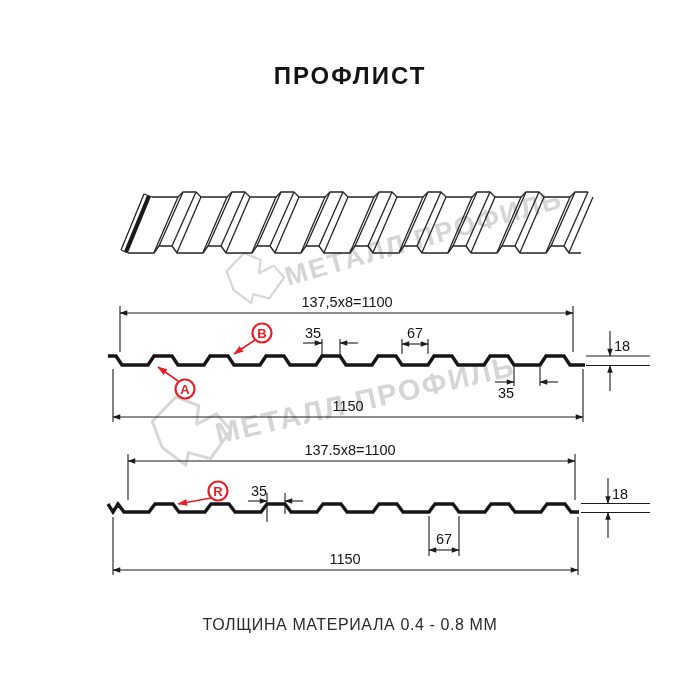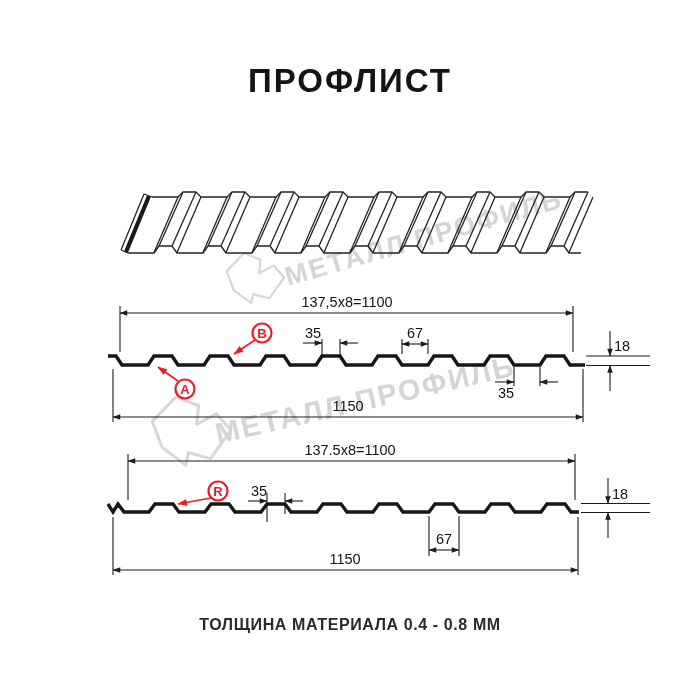--- a/index.html
+++ b/index.html
@@ -1,23 +1,23 @@
 <!DOCTYPE html>
 <html><head>
 <meta charset="utf-8">
 <style>
   html,body{margin:0;padding:0;background:#ffffff;}
   #sheet{position:relative;width:700px;height:700px;background:#ffffff;overflow:hidden;
          font-family:"Liberation Sans",sans-serif;}
   .title{position:absolute;left:0;top:62px;width:700px;text-align:center;
-         font-size:33px;font-weight:700;letter-spacing:2px;color:#141414;}
+         font-size:24px;font-weight:700;letter-spacing:2px;color:#141414;}
   .subtitle{position:absolute;left:0;top:99px;width:700px;text-align:center;
          font-size:16px;font-weight:600;letter-spacing:1px;color:#1a1a1a;}
   .footer{position:absolute;left:0;top:616px;width:700px;text-align:center;
-         font-size:16px;font-weight:700;letter-spacing:0.6px;color:#2a2a2a;}
+         font-size:16px;font-weight:400;letter-spacing:0.6px;color:#2a2a2a;}
   svg{position:absolute;left:0;top:0;}
   .thin{stroke:#1c1c1c;stroke-width:1.1;fill:none;}
   .thick{stroke:#161616;stroke-width:3.4;fill:none;stroke-linejoin:miter;}
   .draw{stroke:#242424;stroke-width:1.3;fill:none;stroke-linejoin:round;}
   .drawthick{stroke:#1a1a1a;stroke-width:4.2;fill:none;}
   .red{stroke:#ec1c24;fill:none;stroke-width:1.6;}
   .redcirc{stroke:#ec1c24;fill:#ffffff;stroke-width:2.2;}
   text.dim{font-family:"Liberation Sans",sans-serif;font-size:14.5px;fill:#141414;}
   text.redl{font-family:"Liberation Sans",sans-serif;font-size:13px;fill:#ec1c24;font-weight:600;}
   text.wm{font-family:"Liberation Sans",sans-serif;font-weight:700;fill:#d5d5d5;}

